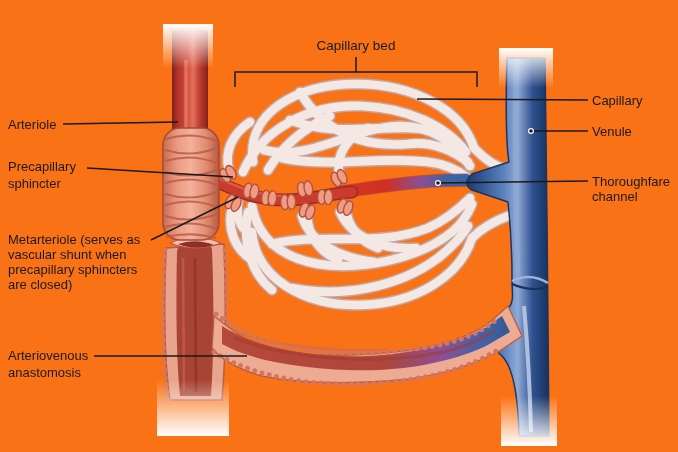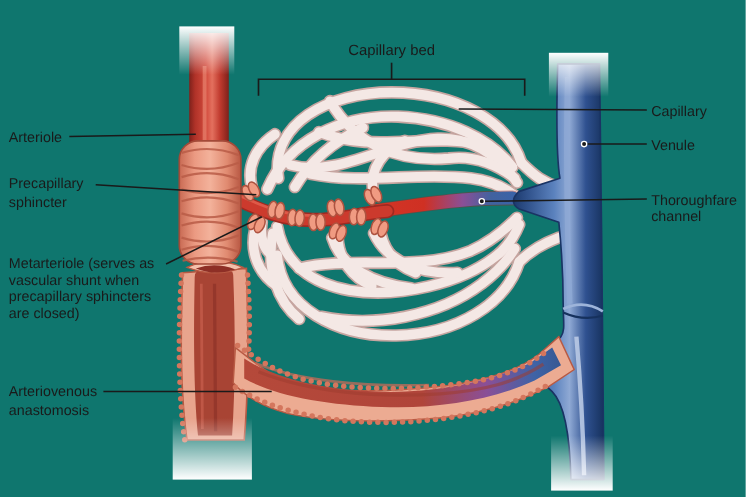--- a/index.html
+++ b/index.html
@@ -1,16 +1,16 @@
 <!DOCTYPE html>
 <html><head>
 <meta charset="utf-8">
 <style>
   html,body{margin:0;padding:0;background:#ffffff;}
-  .stage{position:relative;width:678px;height:452px;background:#0f766e;overflow:hidden;
+  .stage{position:relative;width:678px;height:452px;background:#f97316;overflow:hidden;
          font-family:"Liberation Sans", sans-serif;}
   svg{position:absolute;left:0;top:0;}
   text{font-family:"Liberation Sans", sans-serif;font-size:13px;fill:#1a1a1a;}
   .title-text{font-size:13.5px;}
   .leader{stroke:#1a1a1a;stroke-width:1.4;fill:none;}
   .bracket{stroke:#1a1a1a;stroke-width:1.5;fill:none;}
   .cap-outline{stroke:#c6a5a0;stroke-width:11.5;fill:none;stroke-linecap:round;stroke-linejoin:round;}
   .cap-fill{stroke:#f4e8e5;stroke-width:8.6;fill:none;stroke-linecap:round;stroke-linejoin:round;}
   .ring{fill:#f09b82;stroke:#ae5340;stroke-width:1.4;}
   .band{stroke:#b85c46;stroke-width:2;fill:none;opacity:.85;}

